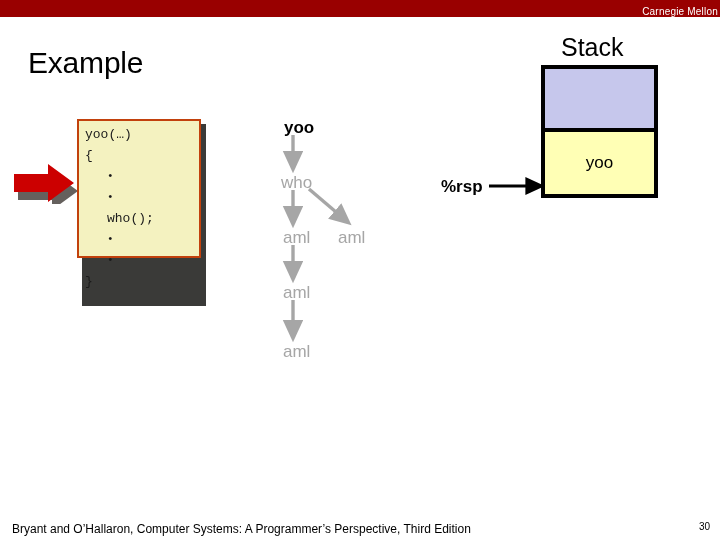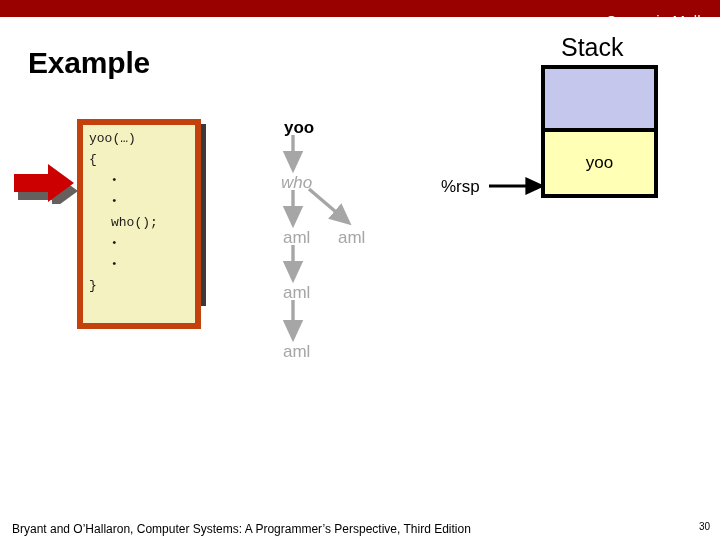--- a/index.html
+++ b/index.html
@@ -20,35 +20,35 @@
     position: absolute;
     left: 0;
     top: 0;
     width: 720px;
     height: 17px;
     background: #990000;
   }
   .header-brand {
     position: absolute;
     right: 2px;
-    top: 13px;
+    top: 4px;
     color: #ffffff;
-    font-size: 15px;
+    font-size: 10px;
     letter-spacing: 0.2px;
     white-space: nowrap;
     line-height: 15px;
   }
 
   
   .slide-title {
     position: absolute;
     left: 28px;
     top: 46px;
     font-size: 30px;
-    font-weight: bold;
+    font-weight: normal;
     color: #000000;
     letter-spacing: -0.2px;
   }
 
   
   .stack-caption {
     position: absolute;
     left: 561px;
     top: 33px;
     font-size: 25px;
@@ -71,23 +71,23 @@
     top: 124px;
     width: 124px;
     height: 182px;
     background: #3a3a38;
   }
   .code-box {
     position: absolute;
     left: 77px;
     top: 119px;
     width: 124px;
-    height: 210px;
+    height: 139px;
     background: #f4f2c0;
-    border: 6px solid #c2410c;
+    border: 2px solid #c2410c;
     box-sizing: border-box;
   }
   .code-lines {
     position: absolute;
     left: 6px;
     top: 3px;
     font-family: "Liberation Mono", monospace;
     font-size: 13px;
     line-height: 21px;
     color: #1a1a1a;
@@ -159,20 +159,21 @@
     color: #000000;
   }
 
   
   .rsp-label {
     position: absolute;
     left: 441px;
     top: 177px;
     font-size: 17px;
     color: #000000;
+    font-weight: bold;
   }
   .rsp-arrow {
     position: absolute;
     left: 489px;
     top: 180px;
     width: 56px;
     height: 12px;
     overflow: visible;
   }
 
@@ -242,21 +243,21 @@
 <svg class="tree-arrow" style="left:305px; top:185px;" width="55" height="45" xmlns="http://www.w3.org/2000/svg">
   <defs>
     <marker id="ar2" markerWidth="7" markerHeight="7" refX="3.2" refY="3" orient="auto" markerUnits="strokeWidth">
       <path d="M0,0 L6.5,3 L0,6 z" fill="#a6a6a6"></path>
     </marker>
   </defs>
   <line x1="4" y1="4" x2="38" y2="33" stroke="#a6a6a6" stroke-width="3.4" marker-end="url(#ar2)"></line>
 </svg>
 
 <div class="call-label active" style="left:284px; top:118px;">yoo</div>
-<div class="call-label" style="left:281px; top:173px;font-style:italic;">who</div>
+<div class="call-label" style="left:281px; top:173px;">who</div>
 <div class="call-label" style="left:283px; top:228px;">aml</div>
 <div class="call-label" style="left:338px; top:228px;">aml</div>
 <div class="call-label" style="left:283px; top:283px;">aml</div>
 <div class="call-label" style="left:283px; top:342px;">aml</div>
 
 <div class="stack-frame">
   <div class="stack-cell stack-cell-top"></div>
   <div class="stack-cell stack-cell-bottom">
     <div class="stack-cell-label">yoo</div>
   </div>

